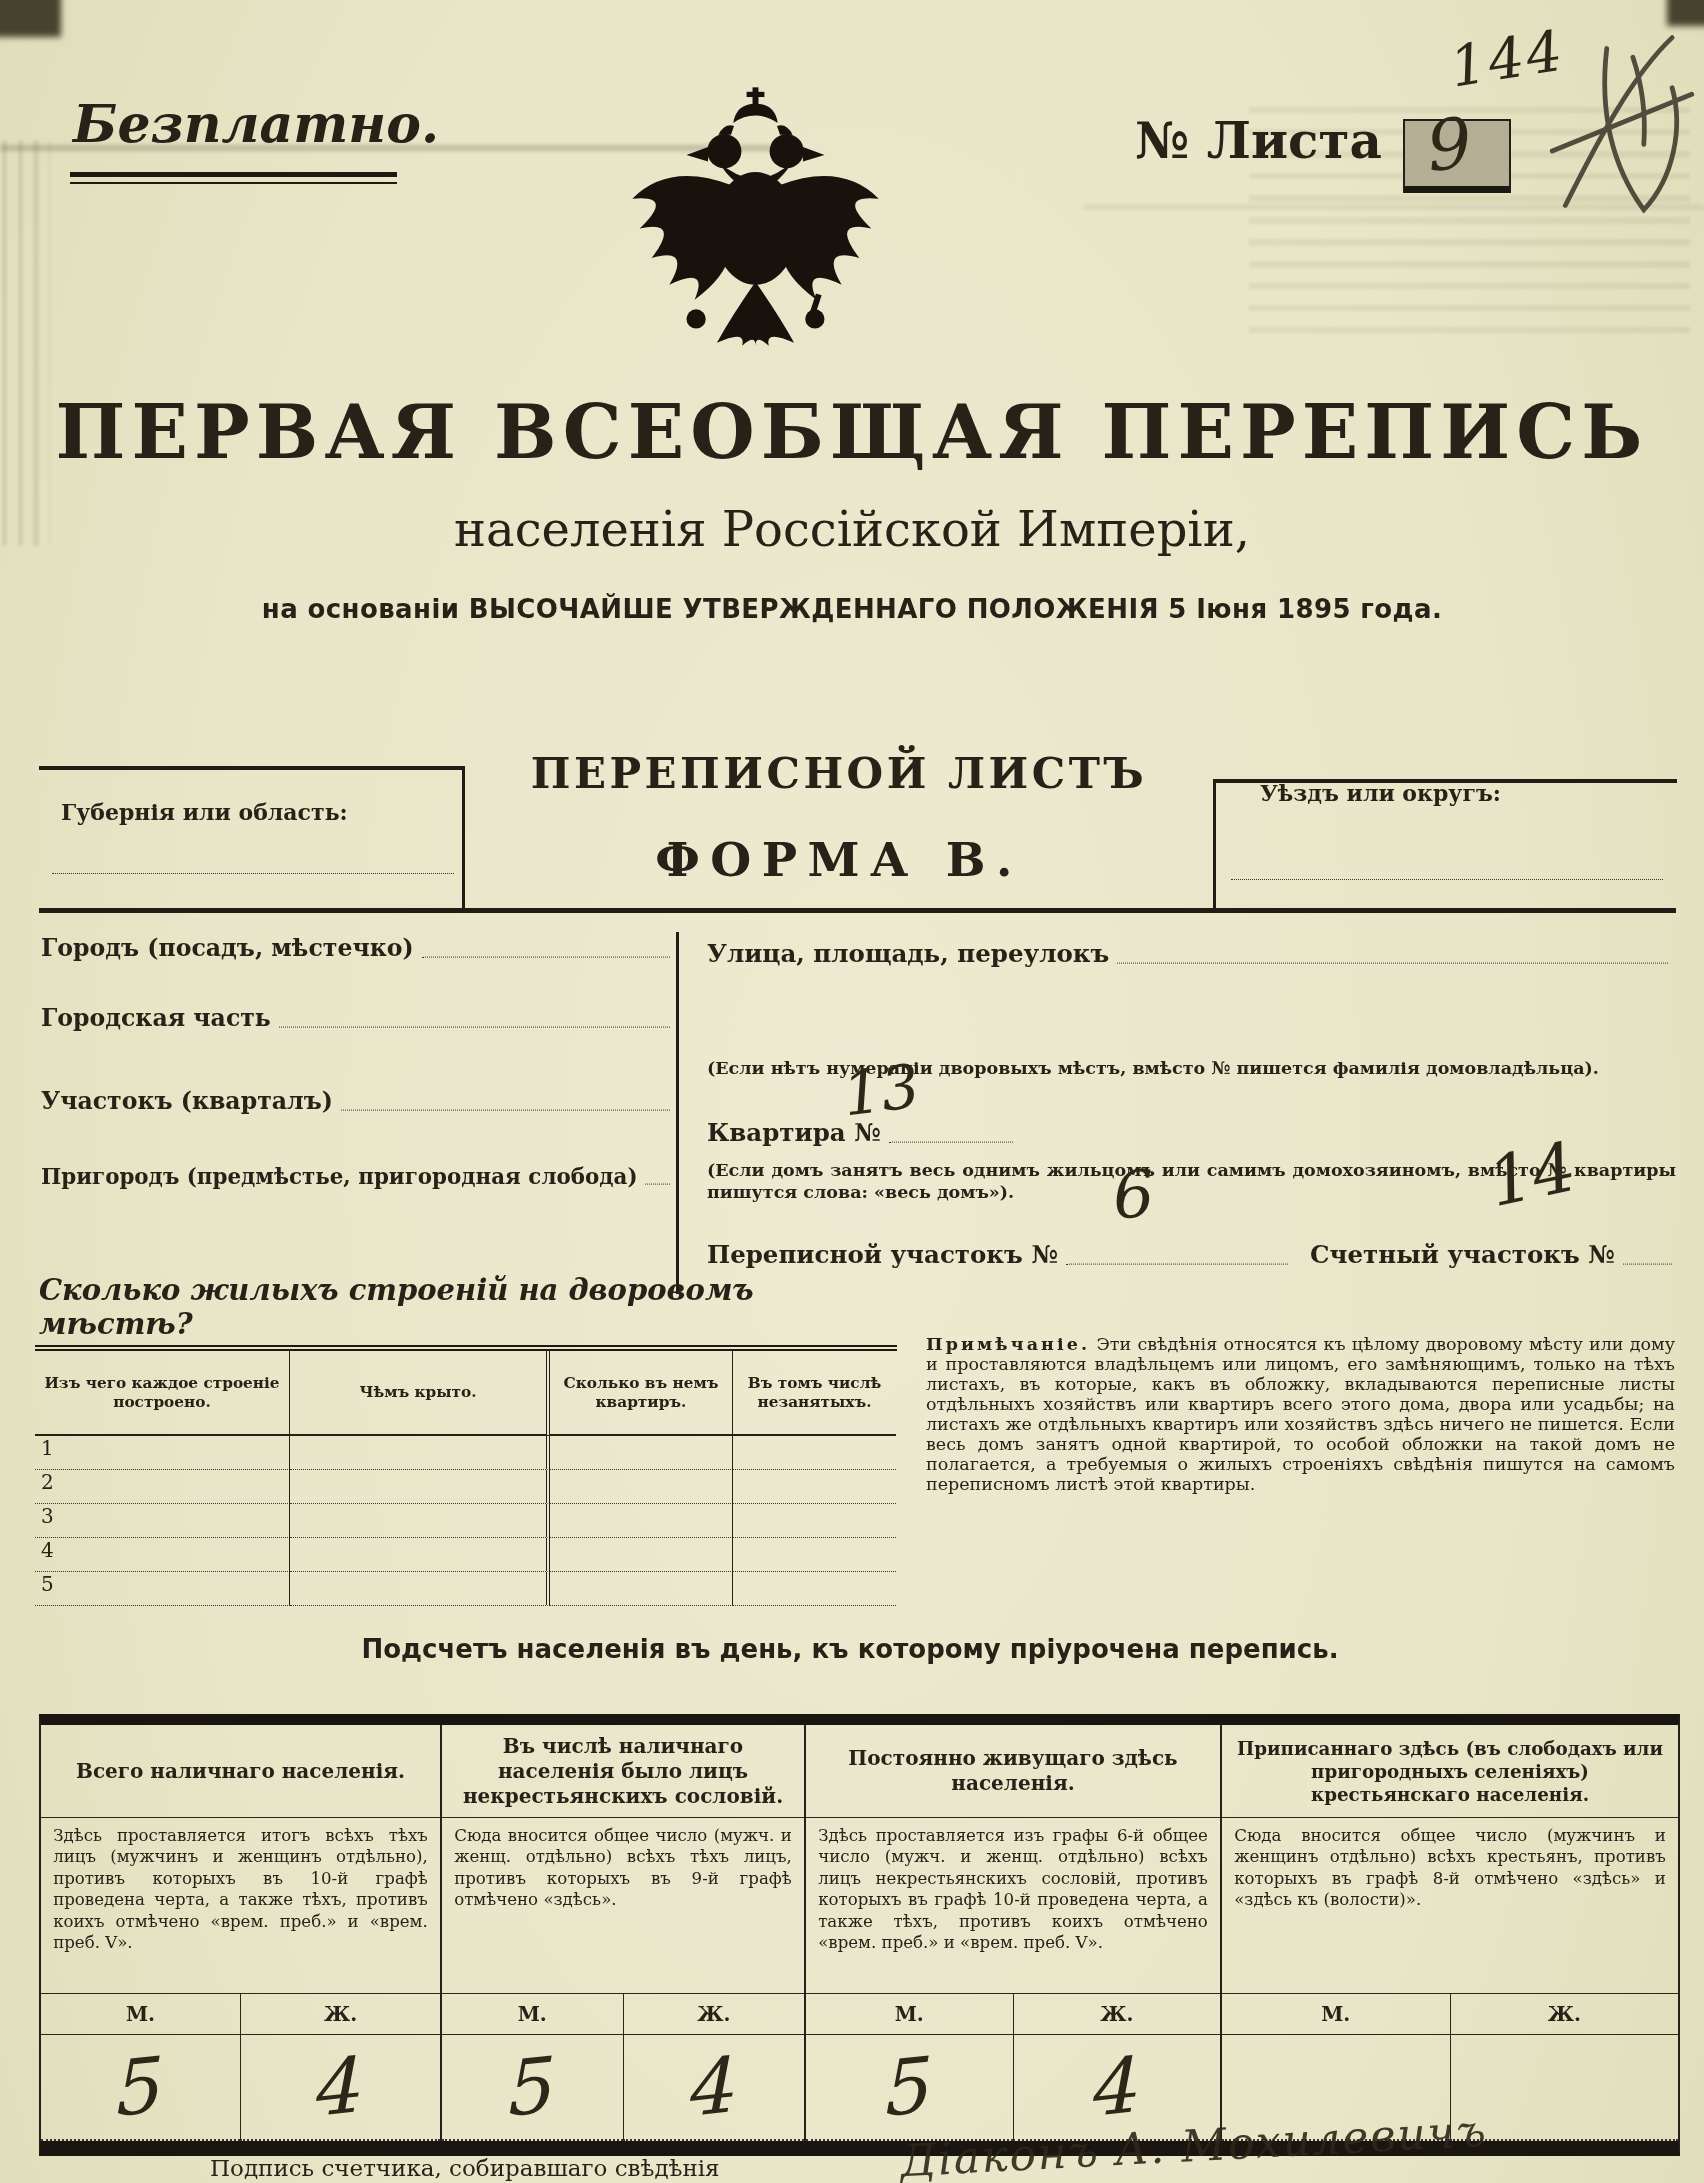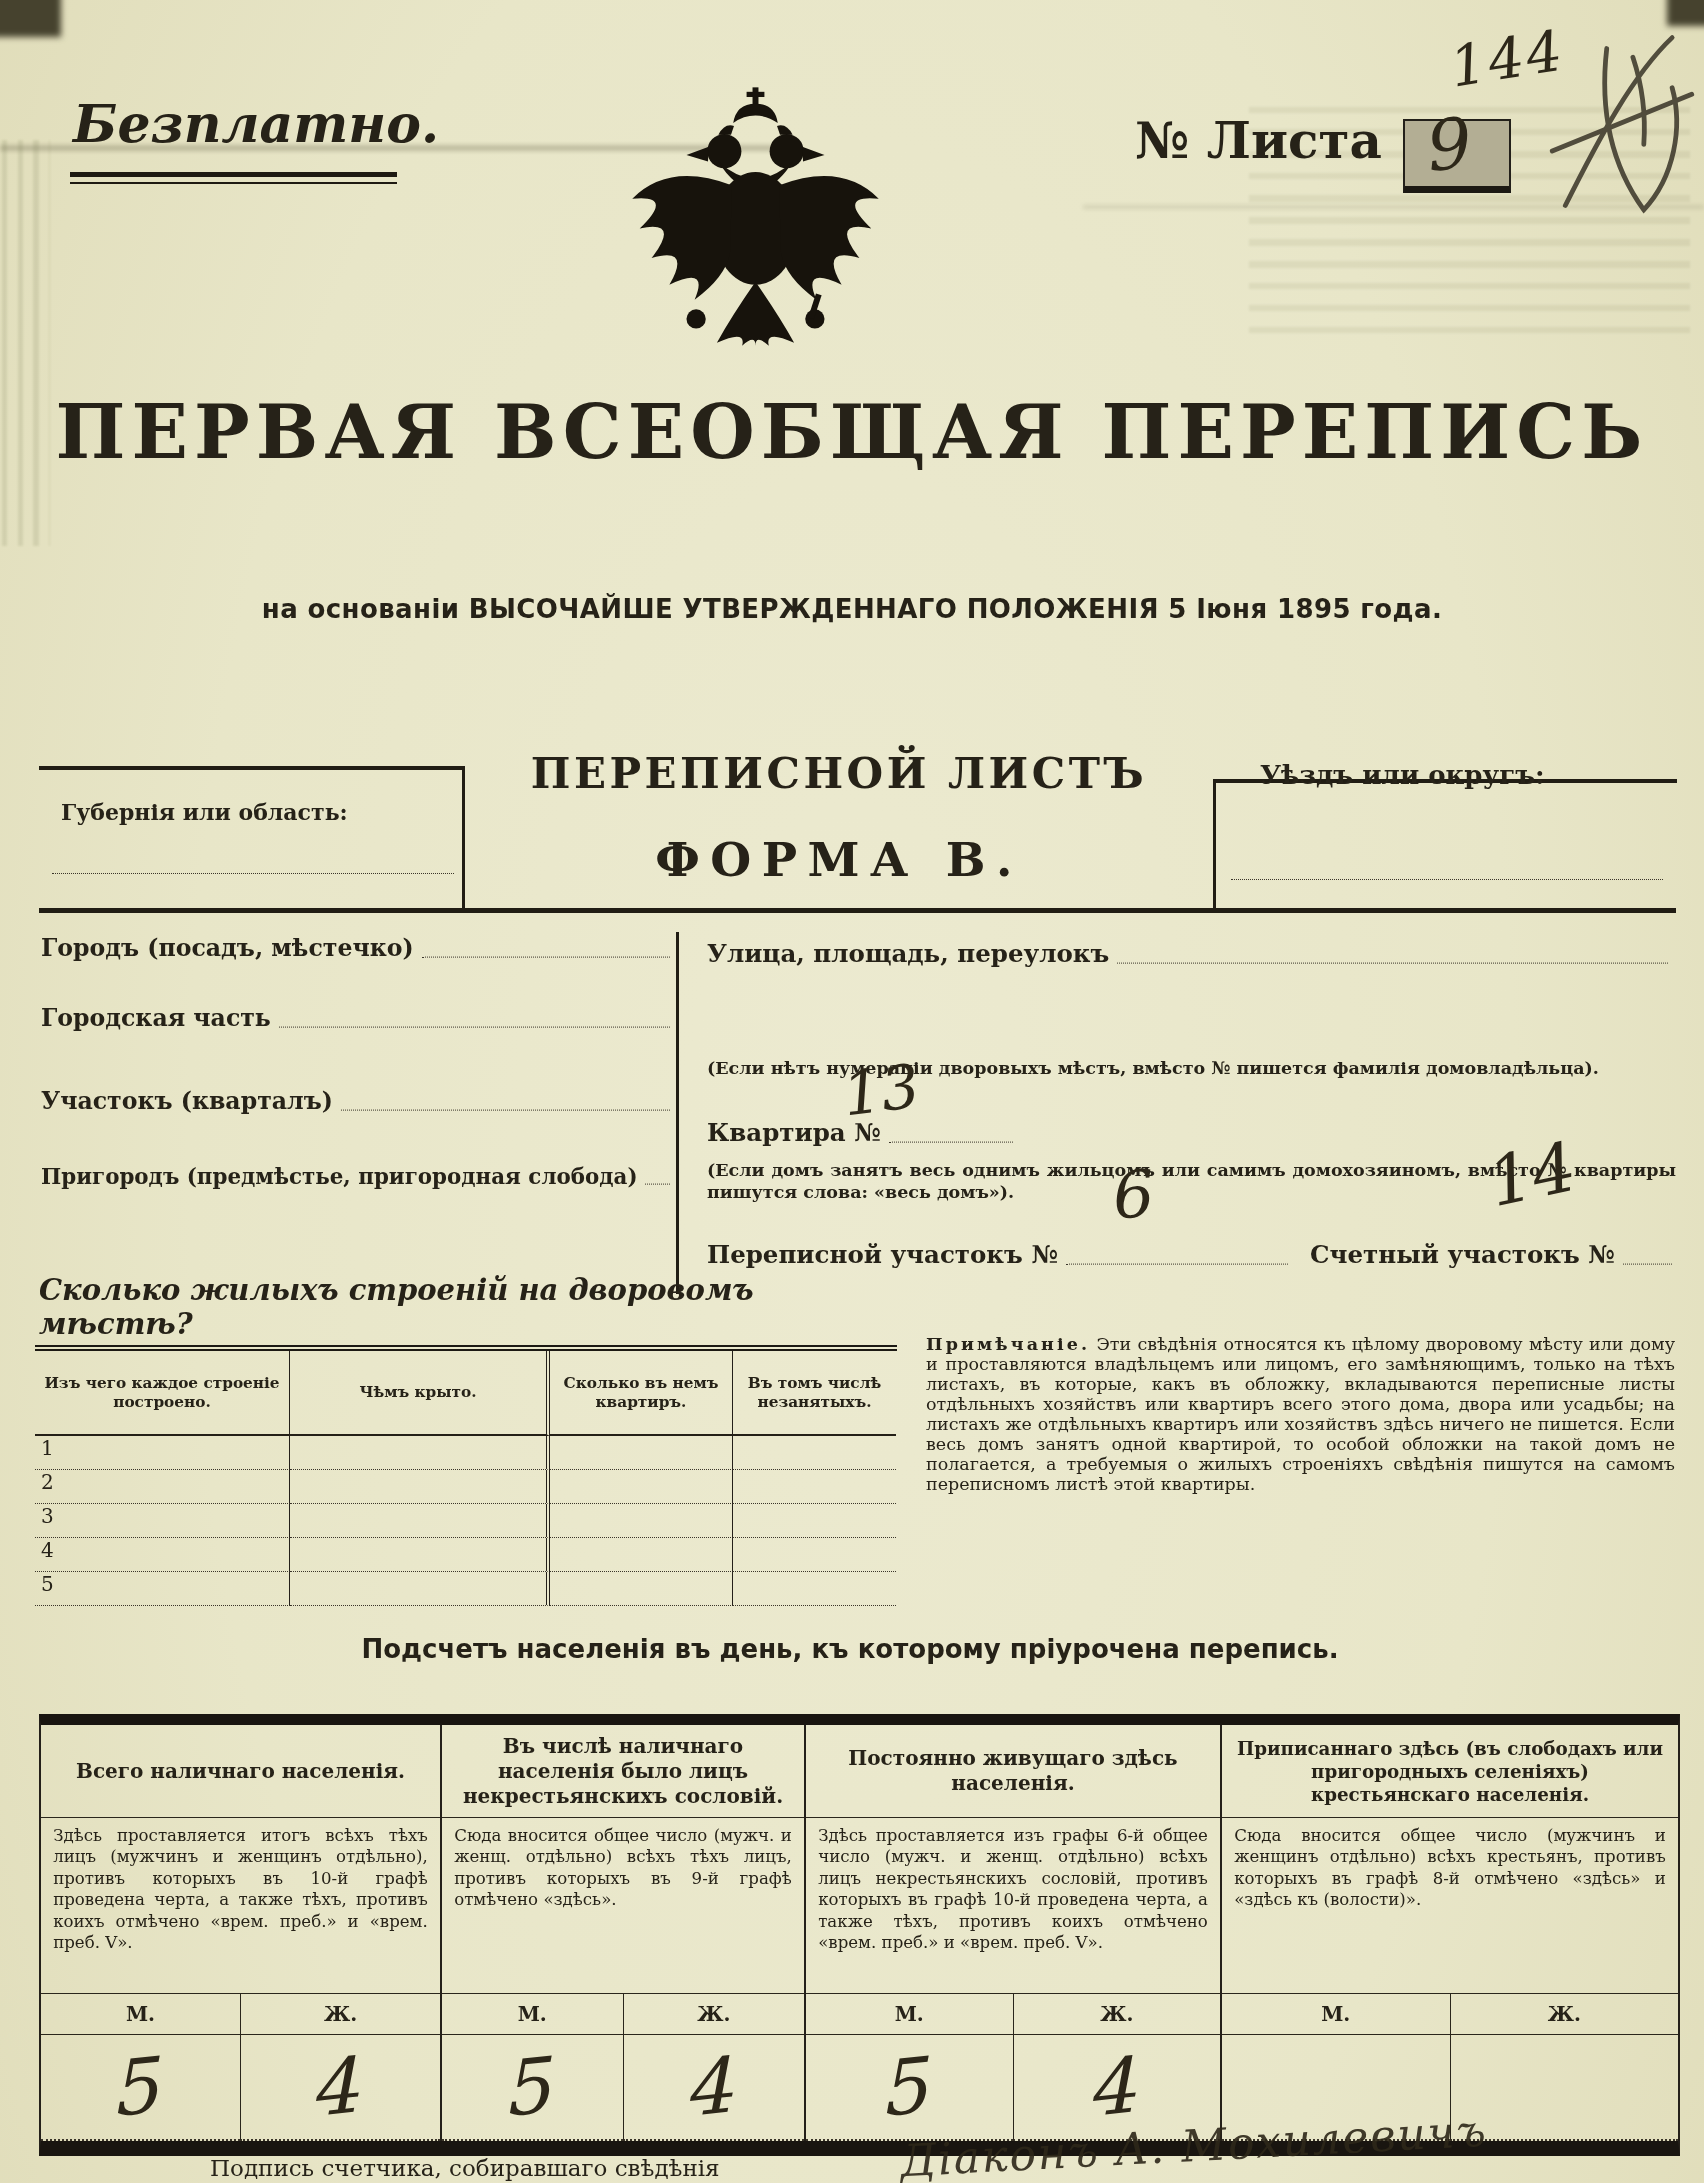--- a/index.html
+++ b/index.html
@@ -102,32 +102,33 @@
   <svg class="abs" style="left:1541px;top:17.5px;" width="162" height="218" viewBox="0 0 370 500">
     <g fill="none" stroke="#3e392c" stroke-width="11" stroke-linecap="round" opacity=".88">
       <path d="M55 430 C130 280 210 130 300 45"></path>
       <path d="M150 70 C135 200 155 330 235 440 C305 365 325 250 300 160"></path>
       <path d="M25 305 L345 175"></path>
       <path d="M210 90 C230 150 240 220 235 290"></path>
     </g>
   </svg>
 
   <div class="abs ctr b" style="left:0;width:1704px;top:389px;font-size:74px;letter-spacing:6.1px;">ПЕРВАЯ ВСЕОБЩАЯ ПЕРЕПИСЬ</div>
+  <div class="abs ctr" style="left:0;width:1704px;top:501px;font-size:48px;">населенія Россійской Имперіи,</div>
   <div class="abs ctr b sans" style="left:0;width:1704px;top:594px;font-size:26px;letter-spacing:0.4px;">на основаніи ВЫСОЧАЙШЕ УТВЕРЖДЕННАГО ПОЛОЖЕНІЯ 5 Іюня 1895 года.</div>
 
   <div class="abs rule" style="left:39px;top:766px;width:424px;height:3.9px;"></div>
   <div class="abs rule" style="left:1214px;top:779px;width:463px;height:3.9px;"></div>
   <div class="abs rule" style="left:462px;top:766px;width:2.6px;height:147px;"></div>
   <div class="abs rule" style="left:1213px;top:779px;width:2.6px;height:134px;"></div>
   <div class="abs rule" style="left:39px;top:908px;width:1637px;height:5.2px;"></div>
   <div class="abs b" style="left:61px;top:799px;font-size:22px;">Губернія или область:</div>
   <div class="abs dotline" style="left:52px;top:873px;width:402px;"></div>
   <div class="abs ctr b" style="left:465px;width:748px;top:832px;font-size:47px;letter-spacing:10.5px;">ФОРМА В.</div>
   <div class="abs ctr b" style="left:465px;width:748px;top:749px;font-size:42px;letter-spacing:3.5px;">ПЕРЕПИСНОЙ ЛИСТЪ</div>
-  <div class="abs b" style="left:1260px;top:760px;font-size:26px;">Уѣздъ или округъ:</div>
+  <div class="abs b" style="left:1260px;top:780px;font-size:22px;">Уѣздъ или округъ:</div>
   <div class="abs dotline" style="left:1231px;top:879px;width:432px;"></div>
 
   <div class="abs fieldrow" style="left:41px;top:934px;width:629px;font-size:23.6px;font-weight:bold;">
     <span>Городъ (посадъ, мѣстечко)</span>
       <span class="dots"></span>
   </div>
   <div class="abs fieldrow" style="left:41px;top:1004px;width:629px;font-size:23.6px;font-weight:bold;">
     <span>Городская часть</span>
       <span class="dots"></span>
   </div>

